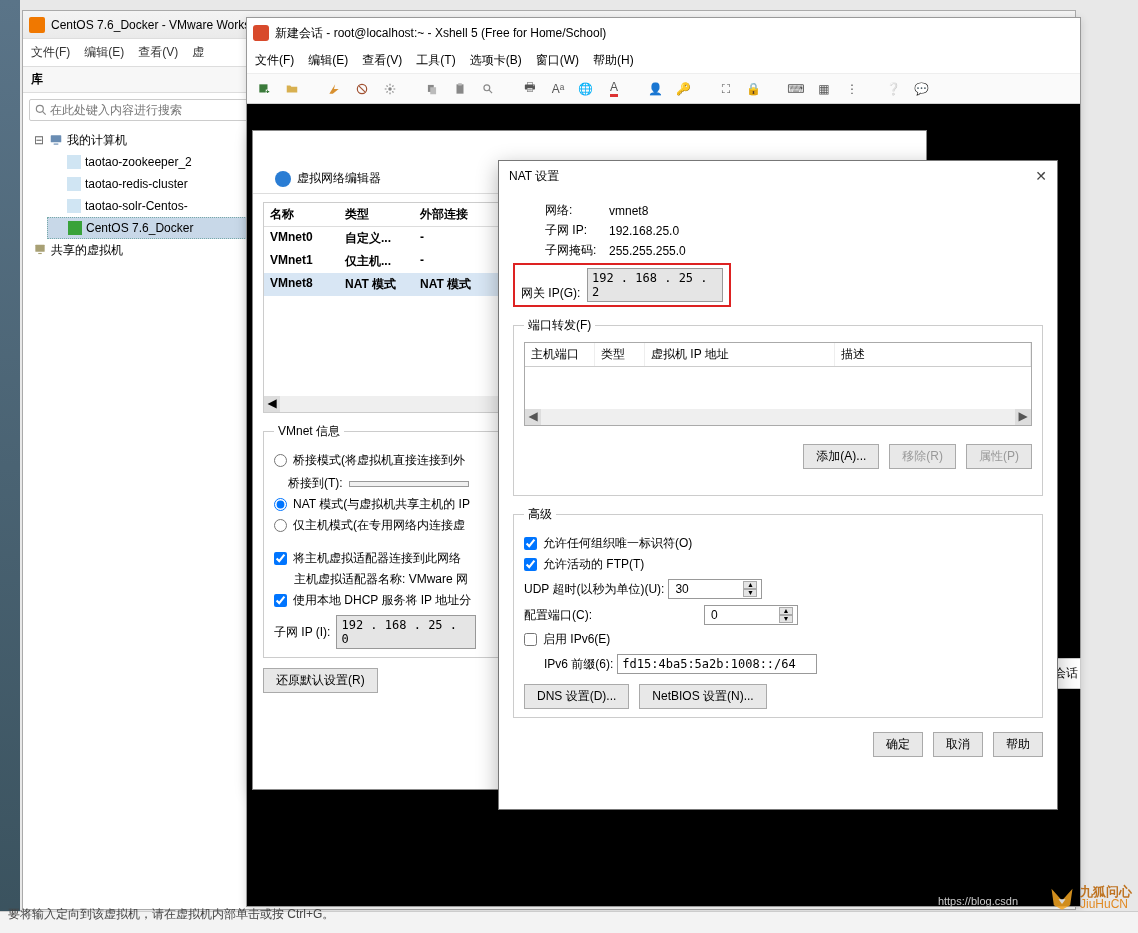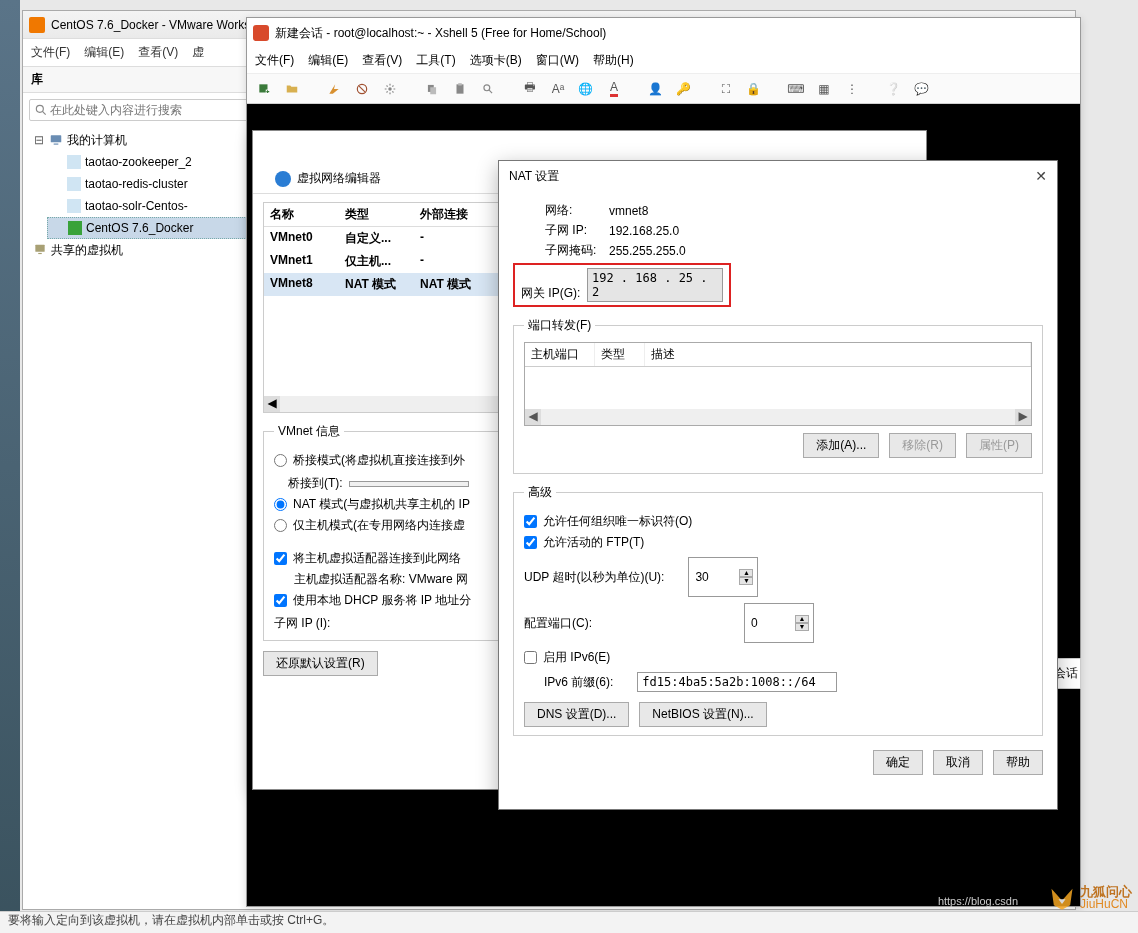--- a/index.html
+++ b/index.html
@@ -55,29 +55,29 @@
 .kv-row { display:flex; align-items:center; margin:3px 0; }
 .kv-row .k { width:64px;margin-left:32px; }
 .hl-row { display:flex; align-items:flex-end; border:2px solid #d22; padding:3px 6px; margin:4px 0 10px 0; width:218px; }
 .hl-row .k { width:68px; }
 .pf-table { border:1px solid #aaa; height:84px; position:relative; background:#fff; }
 .pf-head { display:flex; border-bottom:1px solid #ccc; }
 .pf-head .c { padding:3px 6px; border-right:1px solid #eee; }
 .pf-scroll { position:absolute; left:0; right:0; bottom:0; height:16px; background:#efefef; display:flex; }
 .pf-scroll .ar { width:16px; background:#ddd; text-align:center; line-height:14px; color:#555;}
 .pf-scroll .track { flex:1; }
-.nat-btn-row { display:flex; gap:10px; justify-content:flex-end; margin:7px 0; }
-.adv-row { display:flex; align-items:center; gap:24px; margin:6px 0; }
-.num-input { border:1px solid #999; padding:11px 4px; width:70px; display:inline-flex; align-items:center; }
+.nat-btn-row { display:flex; gap:10px; justify-content:flex-end; margin:18px 0; }
+.adv-row { display:flex; align-items:center; gap:4px; margin:6px 0; }
+.num-input { border:1px solid #999; padding:1px 4px; width:94px; display:inline-flex; align-items:center; }
 .num-input input { border:none; outline:none; width:46px; }
 .spin { display:flex; flex-direction:column; margin-left:auto; }
 .spin div { width:14px; height:8px; background:#e4e4e4; border:1px solid #aaa; font-size:7px; line-height:6px; text-align:center; }
 .wide-input { border:1px solid #999; padding:2px 4px; width:200px; font-family:Consolas,monospace; }
 .footer-row { display:flex; gap:10px; justify-content:flex-end; margin-top:14px; }
-.statusbar { position:absolute; left:0; right:0; bottom:0; height:22px; background:#f3f3f3; border-top:1px solid #ccc; padding:0 8px; color:#444; display:flex; align-items:flex-start; }
+.statusbar { position:absolute; left:0; right:0; bottom:0; height:22px; background:#f3f3f3; border-top:1px solid #ccc; padding:10px 8px; color:#444; display:flex; align-items:flex-end; }
 .watermark { position:absolute; right:6px; bottom:22px; display:flex; align-items:center; gap:4px; opacity:.85; }
 .watermark .fox { width:28px; height:28px; }
 .watermark .txt { font-size:11px; color:#e07a00; line-height:1; }
 .watermark .txt b { font-size:13px; display:block; color:#b86000; }
 .csdn-url { position:absolute; right:120px; bottom:26px; color:#ccc; font-size:11px; }
 .shared-icon { width:14px; height:14px; }
 .desktop-slice { position:absolute; left:0; top:0; width:20px; height:933px; background:linear-gradient(#5a7488,#3a525e); }
 </style>
 </head>
 <body>
@@ -290,20 +290,21 @@
           <input type="checkbox" checked="" style="">
           <span>将主机虚拟适配器连接到此网络</span>
         </div>
       <div style="margin-left:20px">主机虚拟适配器名称: VMware 网</div>
       <div class="chk-row">
           <input type="checkbox" checked="" style="">
           <span>使用本地 DHCP 服务将 IP 地址分</span>
         </div>
       <div class="label-input" style="margin-left:0">
           <span>子网 IP (I):</span>
+          <span class="ipbox">192 . 168 . 25  .  0</span>
         </div>
     </fieldset>
     <button class="btn">还原默认设置(R)</button>
   </div>
 </div>
 
 <div class="nat-window">
   <div class="nat-titlebar">
     <span>NAT 设置</span>
     <span class="nat-close">✕</span>
@@ -324,20 +325,21 @@
     <div class="hl-row">
       <span class="k">网关 IP(G):</span>
       <span class="ipbox">192 . 168 . 25  .  2</span>
     </div>
     <fieldset>
       <legend>端口转发(F)</legend>
       <div class="pf-table">
         <div class="pf-head">
           <div class="c" style="width:70px">主机端口</div>
           <div class="c" style="width:50px">类型</div>
+          <div class="c" style="width:190px">虚拟机 IP 地址</div>
           <div class="c" style="flex:1">描述</div>
         </div>
         <div class="pf-scroll">
             <div class="ar">◀</div>
             <div class="track"></div>
             <div class="ar">▶</div>
           </div>
       </div>
       <div class="nat-btn-row">
         <button class="btn">添加(A)...</button>

